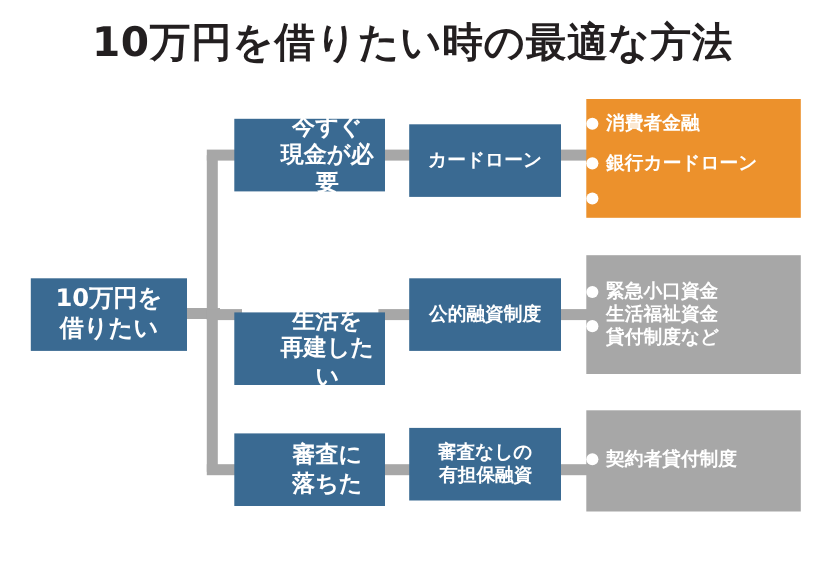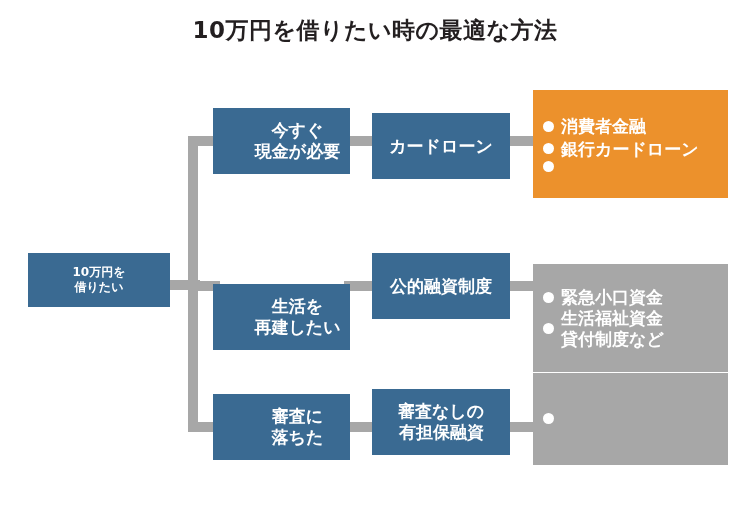--- a/index.html
+++ b/index.html
@@ -23,21 +23,21 @@
     background: #ffffff;
   }
 
   
   .chart-title {
     position: absolute;
     left: 0;
     top: 16px;
     width: 750px;
     text-align: center;
-    font-size: 23px;
+    font-size: 37px;
     font-weight: bold;
     color: #231f20;
     letter-spacing: 0.5px;
     line-height: 1.25;
     white-space: nowrap;
   }
 
   
   #connector-layer {
     position: absolute;
@@ -62,30 +62,30 @@
   }
   .node-blue   { background: #3a6a92; }
 
   .node .node-label {
     display: block;
     white-space: pre-line;
   }
 
   
   #node-root {
-    left: 28px;  top: 253px;  width: 142px; height: 54px;
-    font-size: 12px;
+    left: 28px;  top: 253px;  width: 142px; height: 66px;
+    font-size: 22px;
   }
 
   
   .node-reason {
     left: 213px;
     width: 137px;
     height: 66px;
-    font-size: 17px;
+    font-size: 21px;
     padding-left: 32px;
   }
   #node-reason-0 { top: 108px; }
   #node-reason-1 { top: 253px; margin-top: 31px; }
   #node-reason-2 { top: 394px; }
 
   
   .node-solution {
     left: 372px;
     width: 138px;
@@ -100,24 +100,23 @@
   
   .panel {
     position: absolute;
     left: 533px;
     width: 195px;
     box-sizing: border-box;
     display: flex;
     flex-direction: column;
     justify-content: center;
     z-index: 3;
-    padding-left: 10px;
   }
   #panel-0 { top: 90px;  height: 108px; background: #ec912c; }
-  #panel-1 { top: 232px; height: 108px; background: #a7a7a7; margin-top: 32px; }
+  #panel-1 { top: 232px; height: 108px; background: #a7a7a7; }
   #panel-2 { top: 373px; height: 92px;  background: #a7a7a7; justify-content: center; }
 
   .bullet-row {
     display: flex;
     align-items: center;
     color: #ffffff;
     font-size: 17px;
     font-weight: bold;
     line-height: 1.2;
   }
@@ -127,21 +126,21 @@
     height: 11px;
     border-radius: 50%;
     background: #ffffff;
     margin-right: 7px;
   }
   .bullet-text {
     white-space: pre-line;
   }
 
   #panel-1 .bullet-row + .bullet-row { margin-top: 1px; }
-  #panel-0 .bullet-row + .bullet-row { margin-top: 2px; }
+  #panel-0 .bullet-row + .bullet-row { margin-top: 16px; }
   #panel-2 .bullet-row + .bullet-row { margin-top: 3px; }
   #panel-2 { padding-bottom: 2px; }
 </style>
 </head>
 <body>
 
 <div id="canvas">
 
   <div class="chart-title">10万円を借りたい時の最適な方法</div>
 
@@ -215,16 +214,17 @@
     <span class="node-label">審査に
 落ちた</span>
   </div>
   <div class="node node-blue node-solution" id="node-solution-2">
     <span class="node-label">審査なしの
 有担保融資</span>
   </div>
   <div class="panel" id="panel-2">
     <div class="bullet-row">
       <span class="bullet-dot"></span>
+      <span class="bullet-text">契約者貸付制度</span>
     </div>
   </div>
 
 </div>
 
 </body></html>

